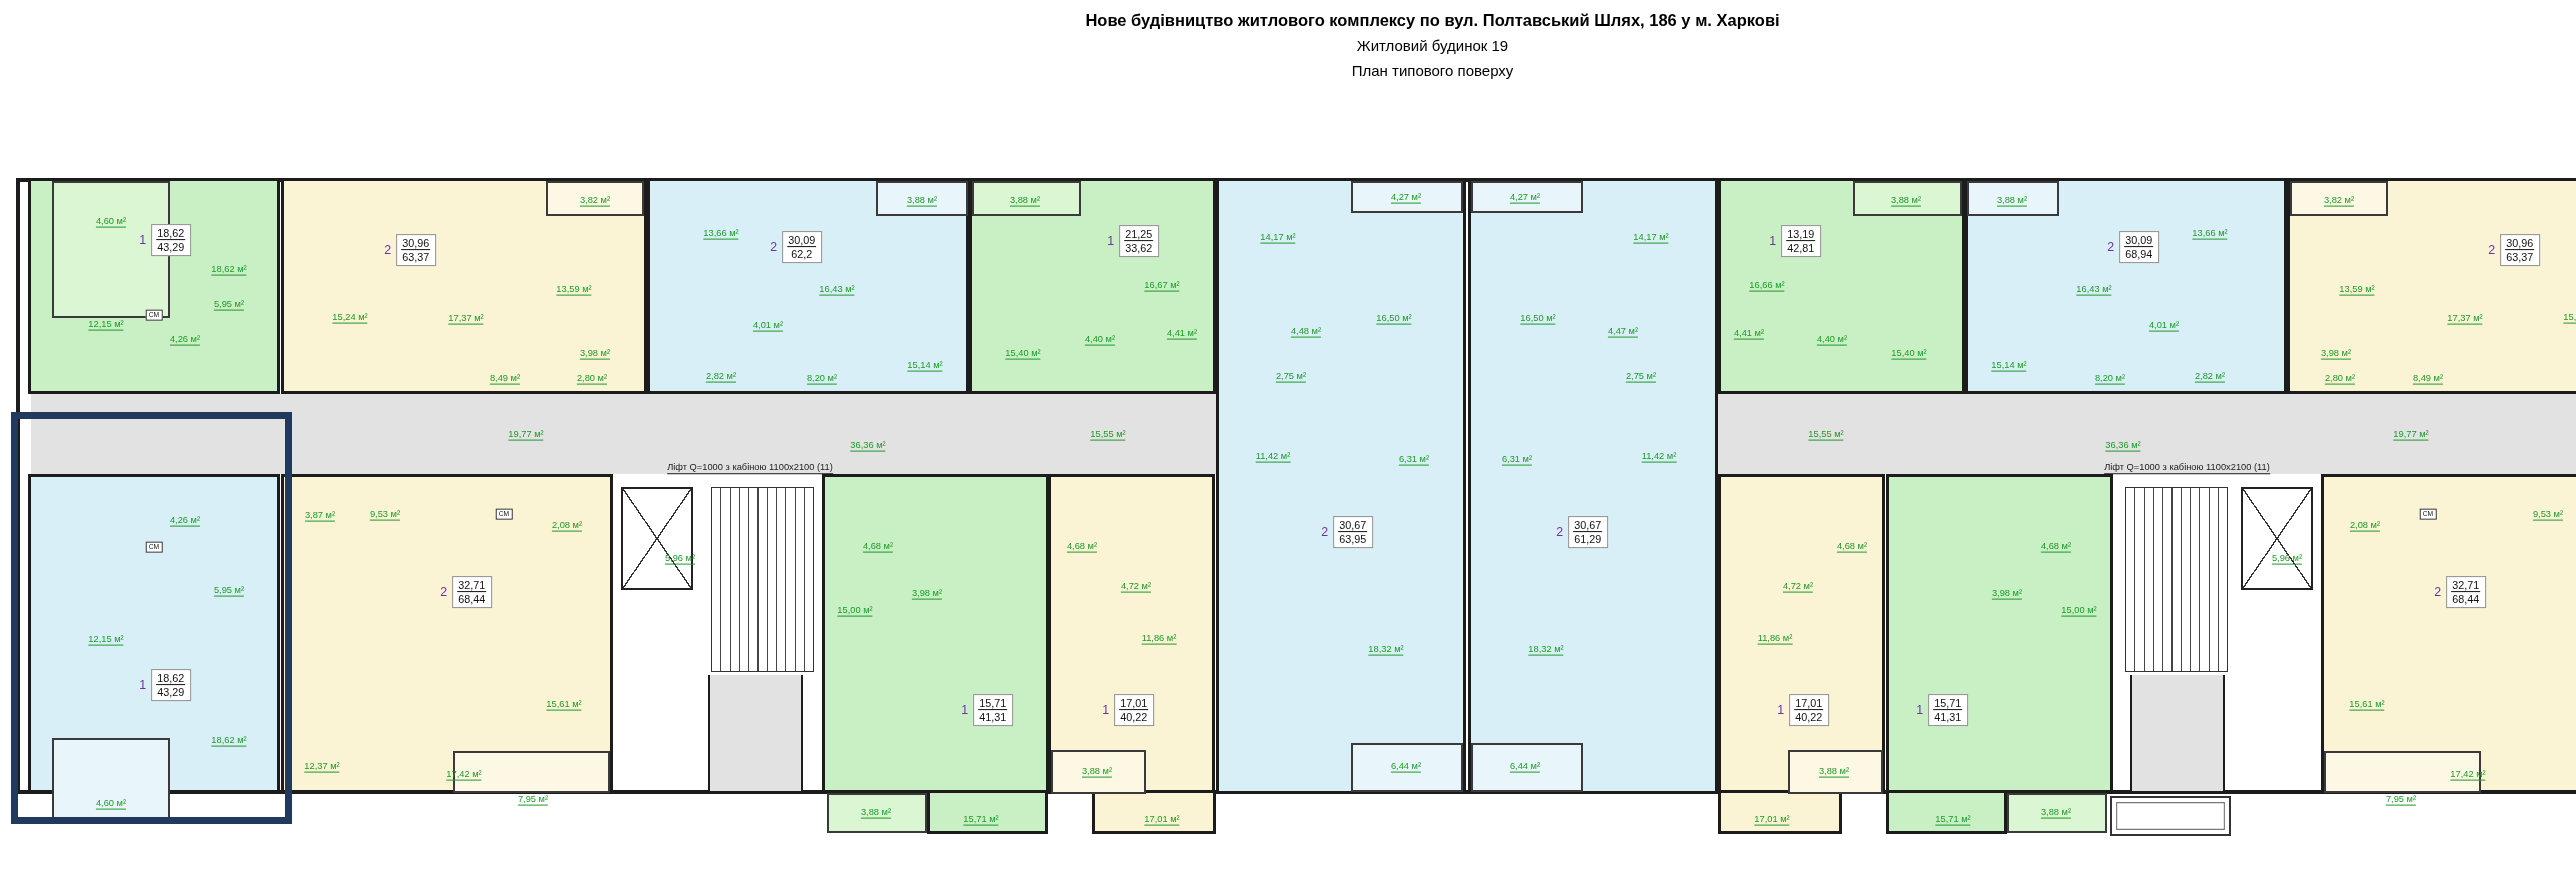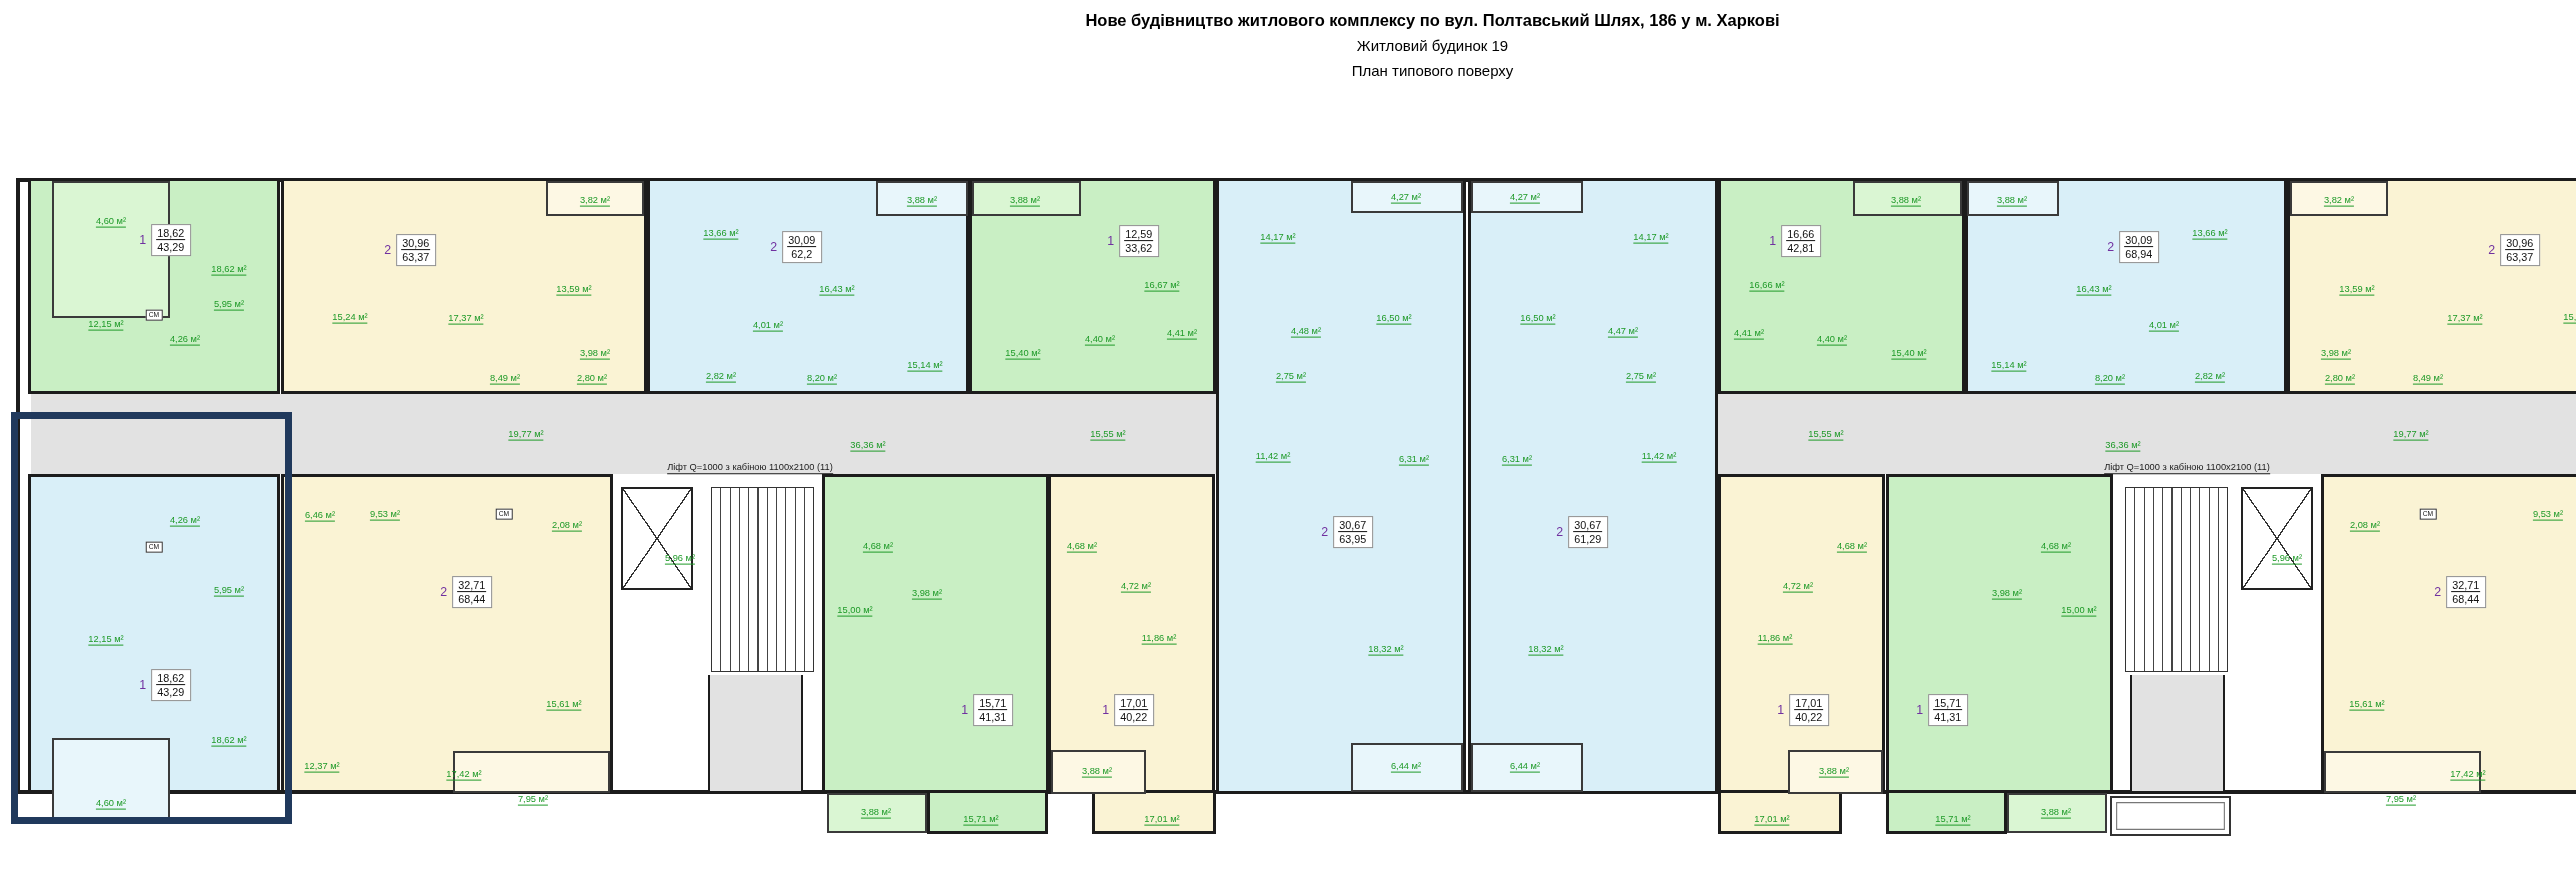--- a/index.html
+++ b/index.html
@@ -103,21 +103,21 @@
     <div class="abs apt green" title="1-кімн. 16,67/42,82" style="left: 969px; top: 178px; width: 247px; height: 216px;"></div>
     <div class="abs balc green" style="left: 972px; top: 181px; width: 109px; height: 35px;"></div>
     <div class="lab" style="left: 1025px; top: 201px; position: absolute;">3,88 м²</div>
     <div class="lab" style="left: 1162px; top: 286px; position: absolute;">16,67 м²</div>
     <div class="lab" style="left: 1023px; top: 354px; position: absolute;">15,40 м²</div>
     <div class="lab" style="left: 1100px; top: 340px; position: absolute;">4,40 м²</div>
     <div class="lab" style="left: 1182px; top: 334px; position: absolute;">4,41 м²</div>
     <div class="tag" style="left: 1133px; top: 241px;">
       <span class="num">1</span>
       <span class="frac">
-        <div class="a1">12,59</div>
+        <div class="a1">21,25</div>
         <div class="a2">33,62</div>
       </span>
     </div>
     <div class="abs apt blue" title="2-кімн. 30,67/79,19" style="left: 1216px; top: 178px; width: 250px; height: 616px;"></div>
     <div class="abs balc blue" style="left: 1351px; top: 181px; width: 112px; height: 32px;"></div>
     <div class="lab" style="left: 1406px; top: 198px; position: absolute;">4,27 м²</div>
     <div class="abs balc blue" style="left: 1351px; top: 743px; width: 112px; height: 49px;"></div>
     <div class="lab" style="left: 1406px; top: 767px; position: absolute;">6,44 м²</div>
     <div class="lab" style="left: 1278px; top: 238px; position: absolute;">14,17 м²</div>
     <div class="lab" style="left: 1394px; top: 319px; position: absolute;">16,50 м²</div>
@@ -155,21 +155,21 @@
     <div class="abs apt green" title="1-кімн. 16,66/42,81" style="left: 1718px; top: 178px; width: 247px; height: 216px;"></div>
     <div class="abs balc green" style="left: 1853px; top: 181px; width: 109px; height: 35px;"></div>
     <div class="lab" style="left: 1906px; top: 201px; position: absolute;">3,88 м²</div>
     <div class="lab" style="left: 1767px; top: 286px; position: absolute;">16,66 м²</div>
     <div class="lab" style="left: 1909px; top: 354px; position: absolute;">15,40 м²</div>
     <div class="lab" style="left: 1832px; top: 340px; position: absolute;">4,40 м²</div>
     <div class="lab" style="left: 1749px; top: 334px; position: absolute;">4,41 м²</div>
     <div class="tag" style="left: 1795px; top: 241px;">
       <span class="num">1</span>
       <span class="frac">
-        <div class="a1">16,66</div>
+        <div class="a1">13,19</div>
         <div class="a2">42,81</div>
       </span>
     </div>
     <div class="abs apt blue" title="2-кімн. 30,09/62,20" style="left: 1965px; top: 178px; width: 322px; height: 216px;"></div>
     <div class="abs balc blue" style="left: 1967px; top: 181px; width: 92px; height: 35px;"></div>
     <div class="lab" style="left: 2012px; top: 201px; position: absolute;">3,88 м²</div>
     <div class="lab" style="left: 2210px; top: 234px; position: absolute;">13,66 м²</div>
     <div class="lab" style="left: 2094px; top: 290px; position: absolute;">16,43 м²</div>
     <div class="lab" style="left: 2009px; top: 366px; position: absolute;">15,14 м²</div>
     <div class="lab" style="left: 2164px; top: 326px; position: absolute;">4,01 м²</div>
@@ -209,21 +209,21 @@
     <div class="tag" style="left: 165px; top: 685px;">
       <span class="num">1</span>
       <span class="frac">
         <div class="a1">18,62</div>
         <div class="a2">43,29</div>
       </span>
     </div>
     <div class="abs apt yellow" title="2-кімн. 32,71/68,44" style="left: 281px; top: 474px; width: 332px; height: 319px;"></div>
     <div class="abs balc yellow" style="left: 453px; top: 751px; width: 157px; height: 42px;"></div>
     <div class="lab" style="left: 533px; top: 800px; position: absolute;">7,95 м²</div>
-    <div class="lab" style="left: 320px; top: 516px; position: absolute;">6,46 м²</div>
+    <div class="lab" style="left: 320px; top: 516px; position: absolute;">3,87 м²</div>
     <div class="lab" style="left: 385px; top: 515px; position: absolute;">9,53 м²</div>
     <div class="lab cm" style="left: 504px; top: 514px; position: absolute;">СМ</div>
     <div class="lab" style="left: 567px; top: 526px; position: absolute;">2,08 м²</div>
     <div class="lab" style="left: 564px; top: 705px; position: absolute;">15,61 м²</div>
     <div class="lab" style="left: 322px; top: 767px; position: absolute;">12,37 м²</div>
     <div class="lab" style="left: 464px; top: 775px; position: absolute;">17,42 м²</div>
     <div class="tag" style="left: 466px; top: 592px;">
       <span class="num">2</span>
       <span class="frac">
         <div class="a1">32,71</div>

